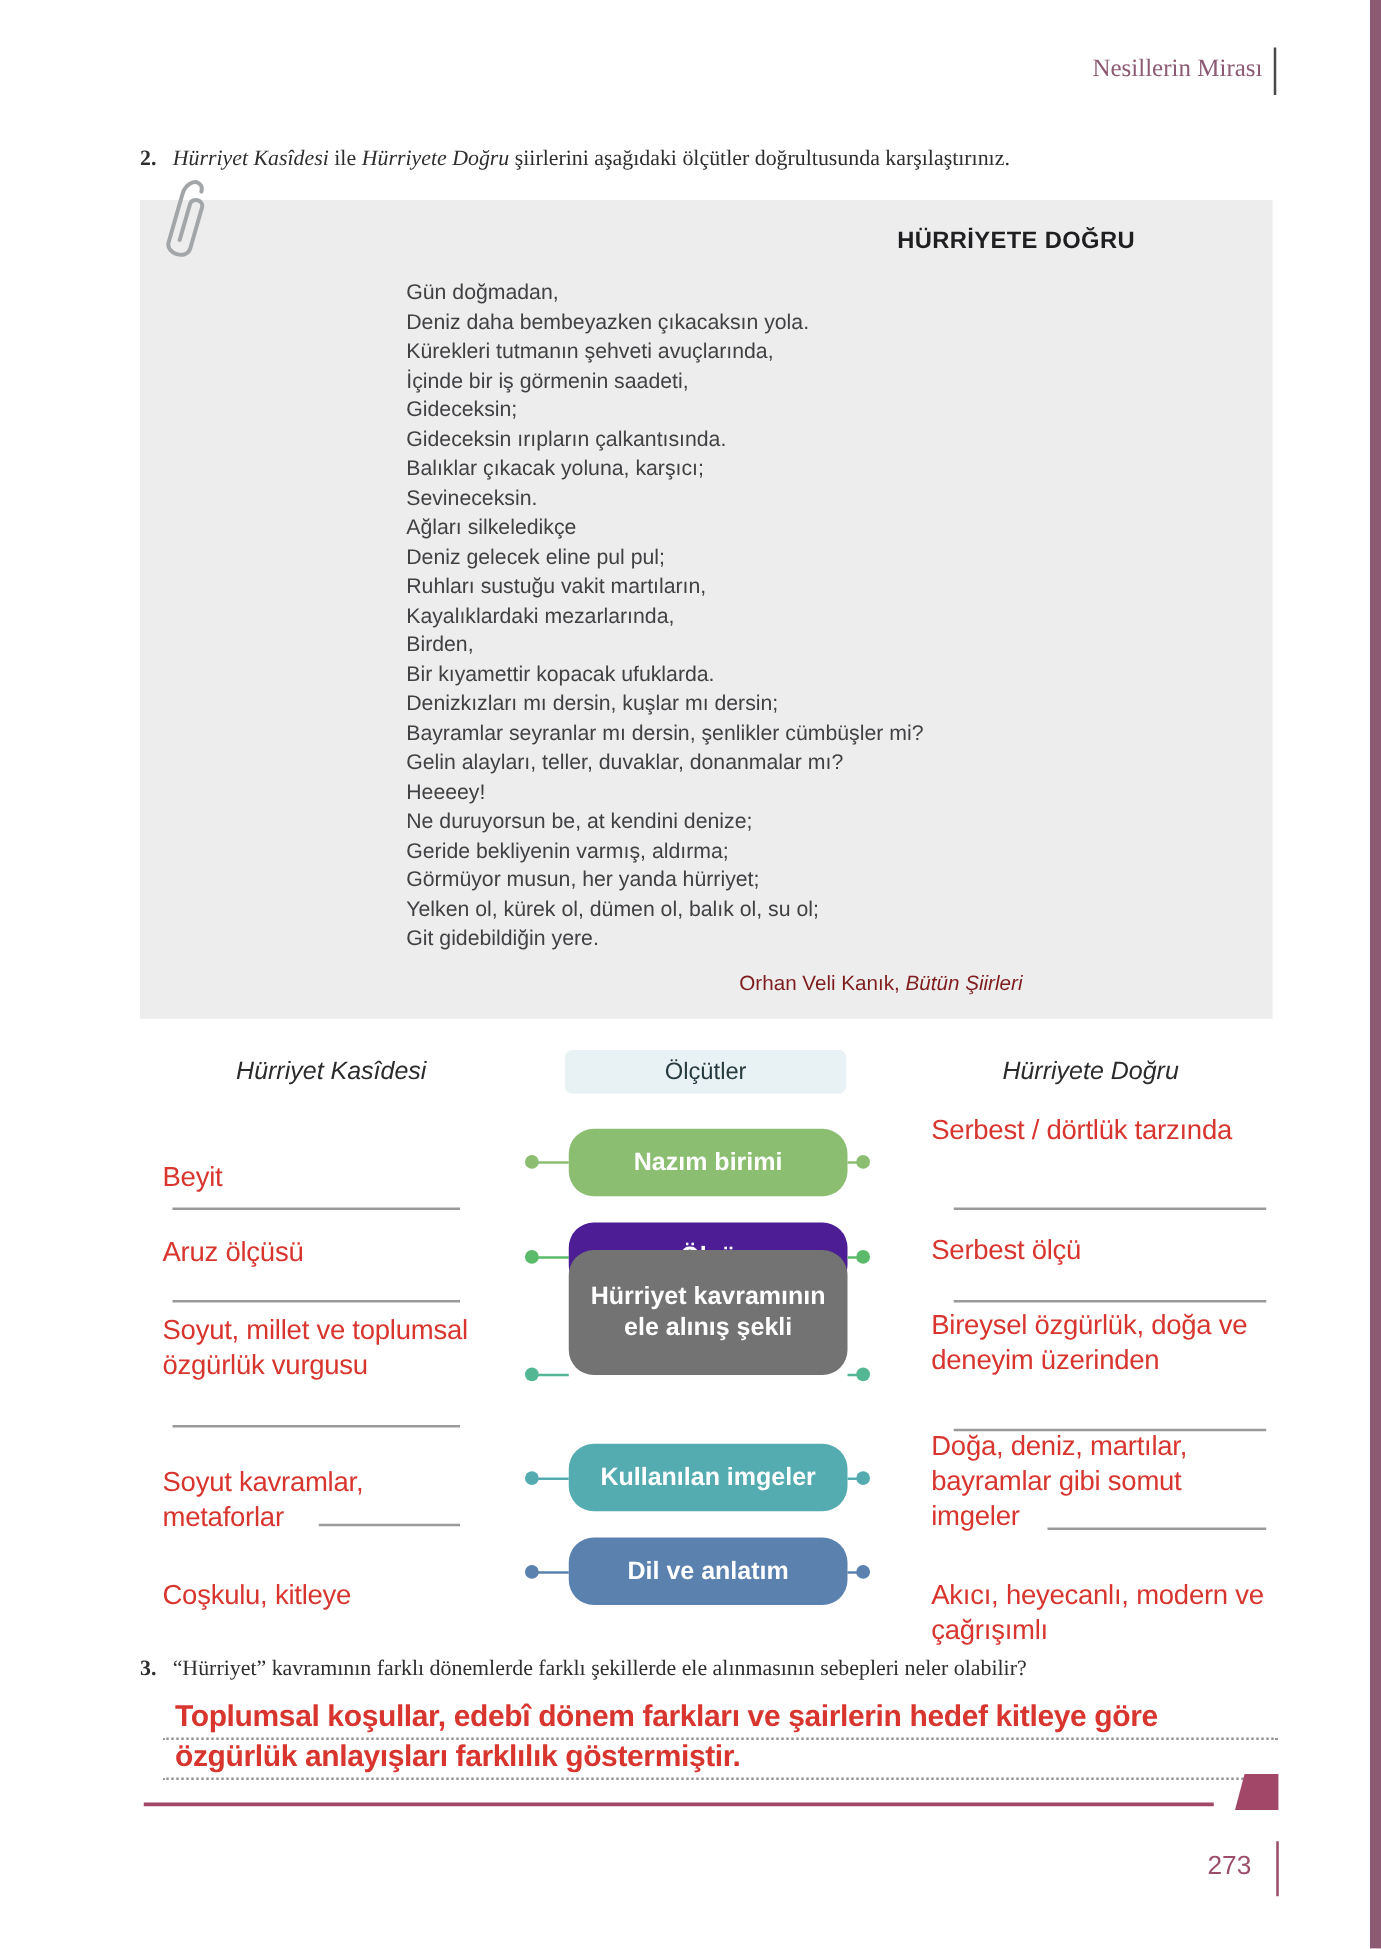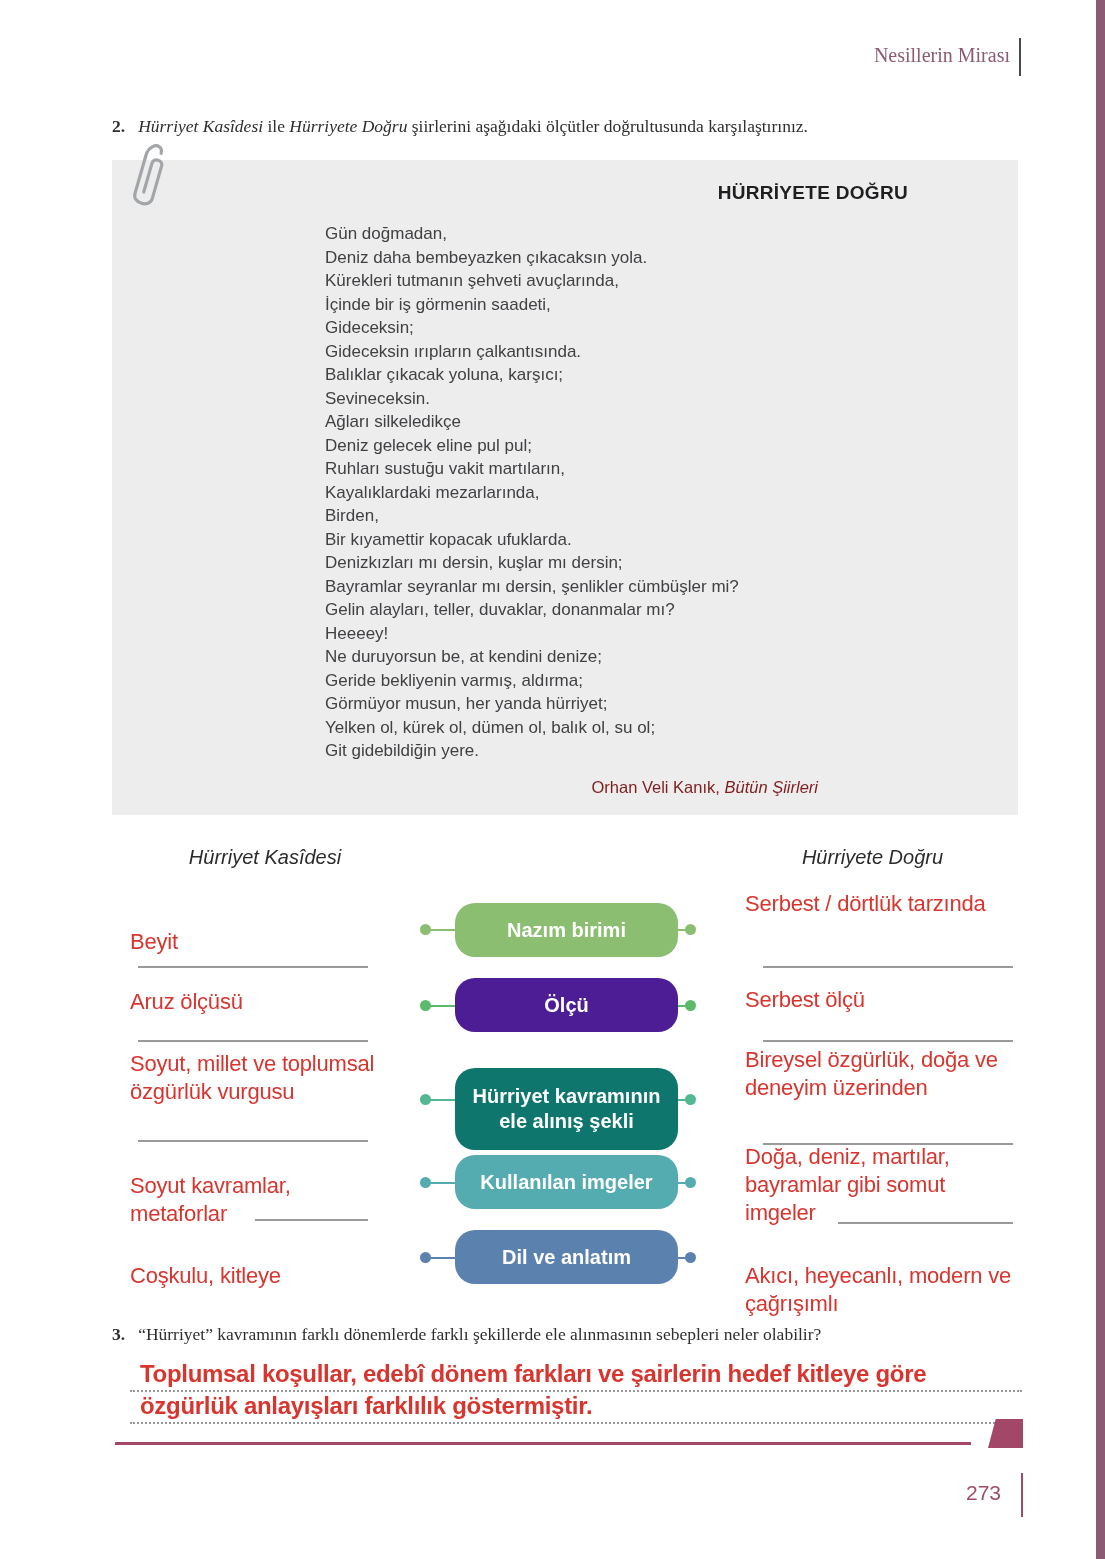--- a/index.html
+++ b/index.html
@@ -87,20 +87,21 @@
 Ne duruyorsun be, at kendini denize;
 Geride bekliyenin varmış, aldırma;
 Görmüyor musun, her yanda hürriyet;
 Yelken ol, kürek ol, dümen ol, balık ol, su ol;
 Git gidebildiğin yere.</div>
   <div class="abs poem-attrib">
     <span>Orhan Veli Kanık, </span><span class="work">Bütün Şiirleri</span>
   </div>
 
   <div class="abs col-header" style="left:130px;top:846px;width:270px;">Hürriyet Kasîdesi</div>
+  <div class="abs criteria-header">Ölçütler</div>
   <div class="abs col-header" style="left:740px;top:846px;width:265px;">Hürriyete Doğru</div>
 
   <div class="abs dot" style="left: 420px; top: 924px; background-color: rgb(140, 190, 114);"></div>
   <div class="abs cline" style="left: 429px; top: 929px; width: 26px; background-color: rgb(140, 190, 114);"></div>
   <div class="abs crit-box" style="top: 903px; height: 54px; background-color: rgb(140, 190, 114);">Nazım birimi</div>
   <div class="abs cline" style="left: 678px; top: 929px; width: 8px; background-color: rgb(140, 190, 114);"></div>
   <div class="abs dot" style="left: 685px; top: 924px; background-color: rgb(140, 190, 114);"></div>
   <div class="abs answer" style="left:130px;top:928px;width:250px;">Beyit</div>
   <div class="abs answer" style="left:745px;top:890px;width:300px;">Serbest / dörtlük tarzında</div>
   <div class="abs ansline" style="left:138px;top:966px;width:230px;"></div>
@@ -111,21 +112,21 @@
   <div class="abs crit-box" style="top: 978px; height: 54px; background-color: #4c1d95;">Ölçü</div>
   <div class="abs cline" style="left: 678px; top: 1005px; width: 8px; background-color: rgb(91, 187, 107);"></div>
   <div class="abs dot" style="left: 685px; top: 1000px; background-color: rgb(91, 187, 107);"></div>
   <div class="abs answer" style="left:745px;top:986px;width:300px;">Serbest ölçü</div>
   <div class="abs answer" style="left:130px;top:988px;width:250px;">Aruz ölçüsü</div>
   <div class="abs ansline" style="left:138px;top:1040px;width:230px;"></div>
   <div class="abs ansline" style="left:763px;top:1040px;width:250px;"></div>
 
   <div class="abs dot" style="left: 420px; top: 1094px; background-color: rgb(84, 183, 147);"></div>
   <div class="abs cline" style="left: 429px; top: 1099px; width: 26px; background-color: rgb(84, 183, 147);"></div>
-  <div class="abs crit-box" style="top: 1068px; height: 82px; background-color: #0f766e;">Hürriyet kavramının ele alınış şekli</div>
+  <div class="abs crit-box" style="top: 1000px; height: 100px; background-color: #737373;">Hürriyet kavramının ele alınış şekli</div>
   <div class="abs cline" style="left: 678px; top: 1099px; width: 8px; background-color: rgb(84, 183, 147);"></div>
   <div class="abs dot" style="left: 685px; top: 1094px; background-color: rgb(84, 183, 147);"></div>
   <div class="abs answer" style="left:130px;top:1050px;width:255px;">Soyut, millet ve toplumsal özgürlük vurgusu</div>
   <div class="abs answer" style="left:745px;top:1046px;width:290px;">Bireysel özgürlük, doğa ve deneyim üzerinden</div>
   <div class="abs ansline" style="left:138px;top:1140px;width:230px;"></div>
   <div class="abs ansline" style="left:763px;top:1143px;width:250px;"></div>
 
   <div class="abs dot" style="left: 420px; top: 1177px; background-color: rgb(85, 172, 176);"></div>
   <div class="abs cline" style="left: 429px; top: 1182px; width: 26px; background-color: rgb(85, 172, 176);"></div>
   <div class="abs crit-box" style="top: 1155px; height: 54px; background-color: rgb(85, 172, 176);">Kullanılan imgeler</div>

